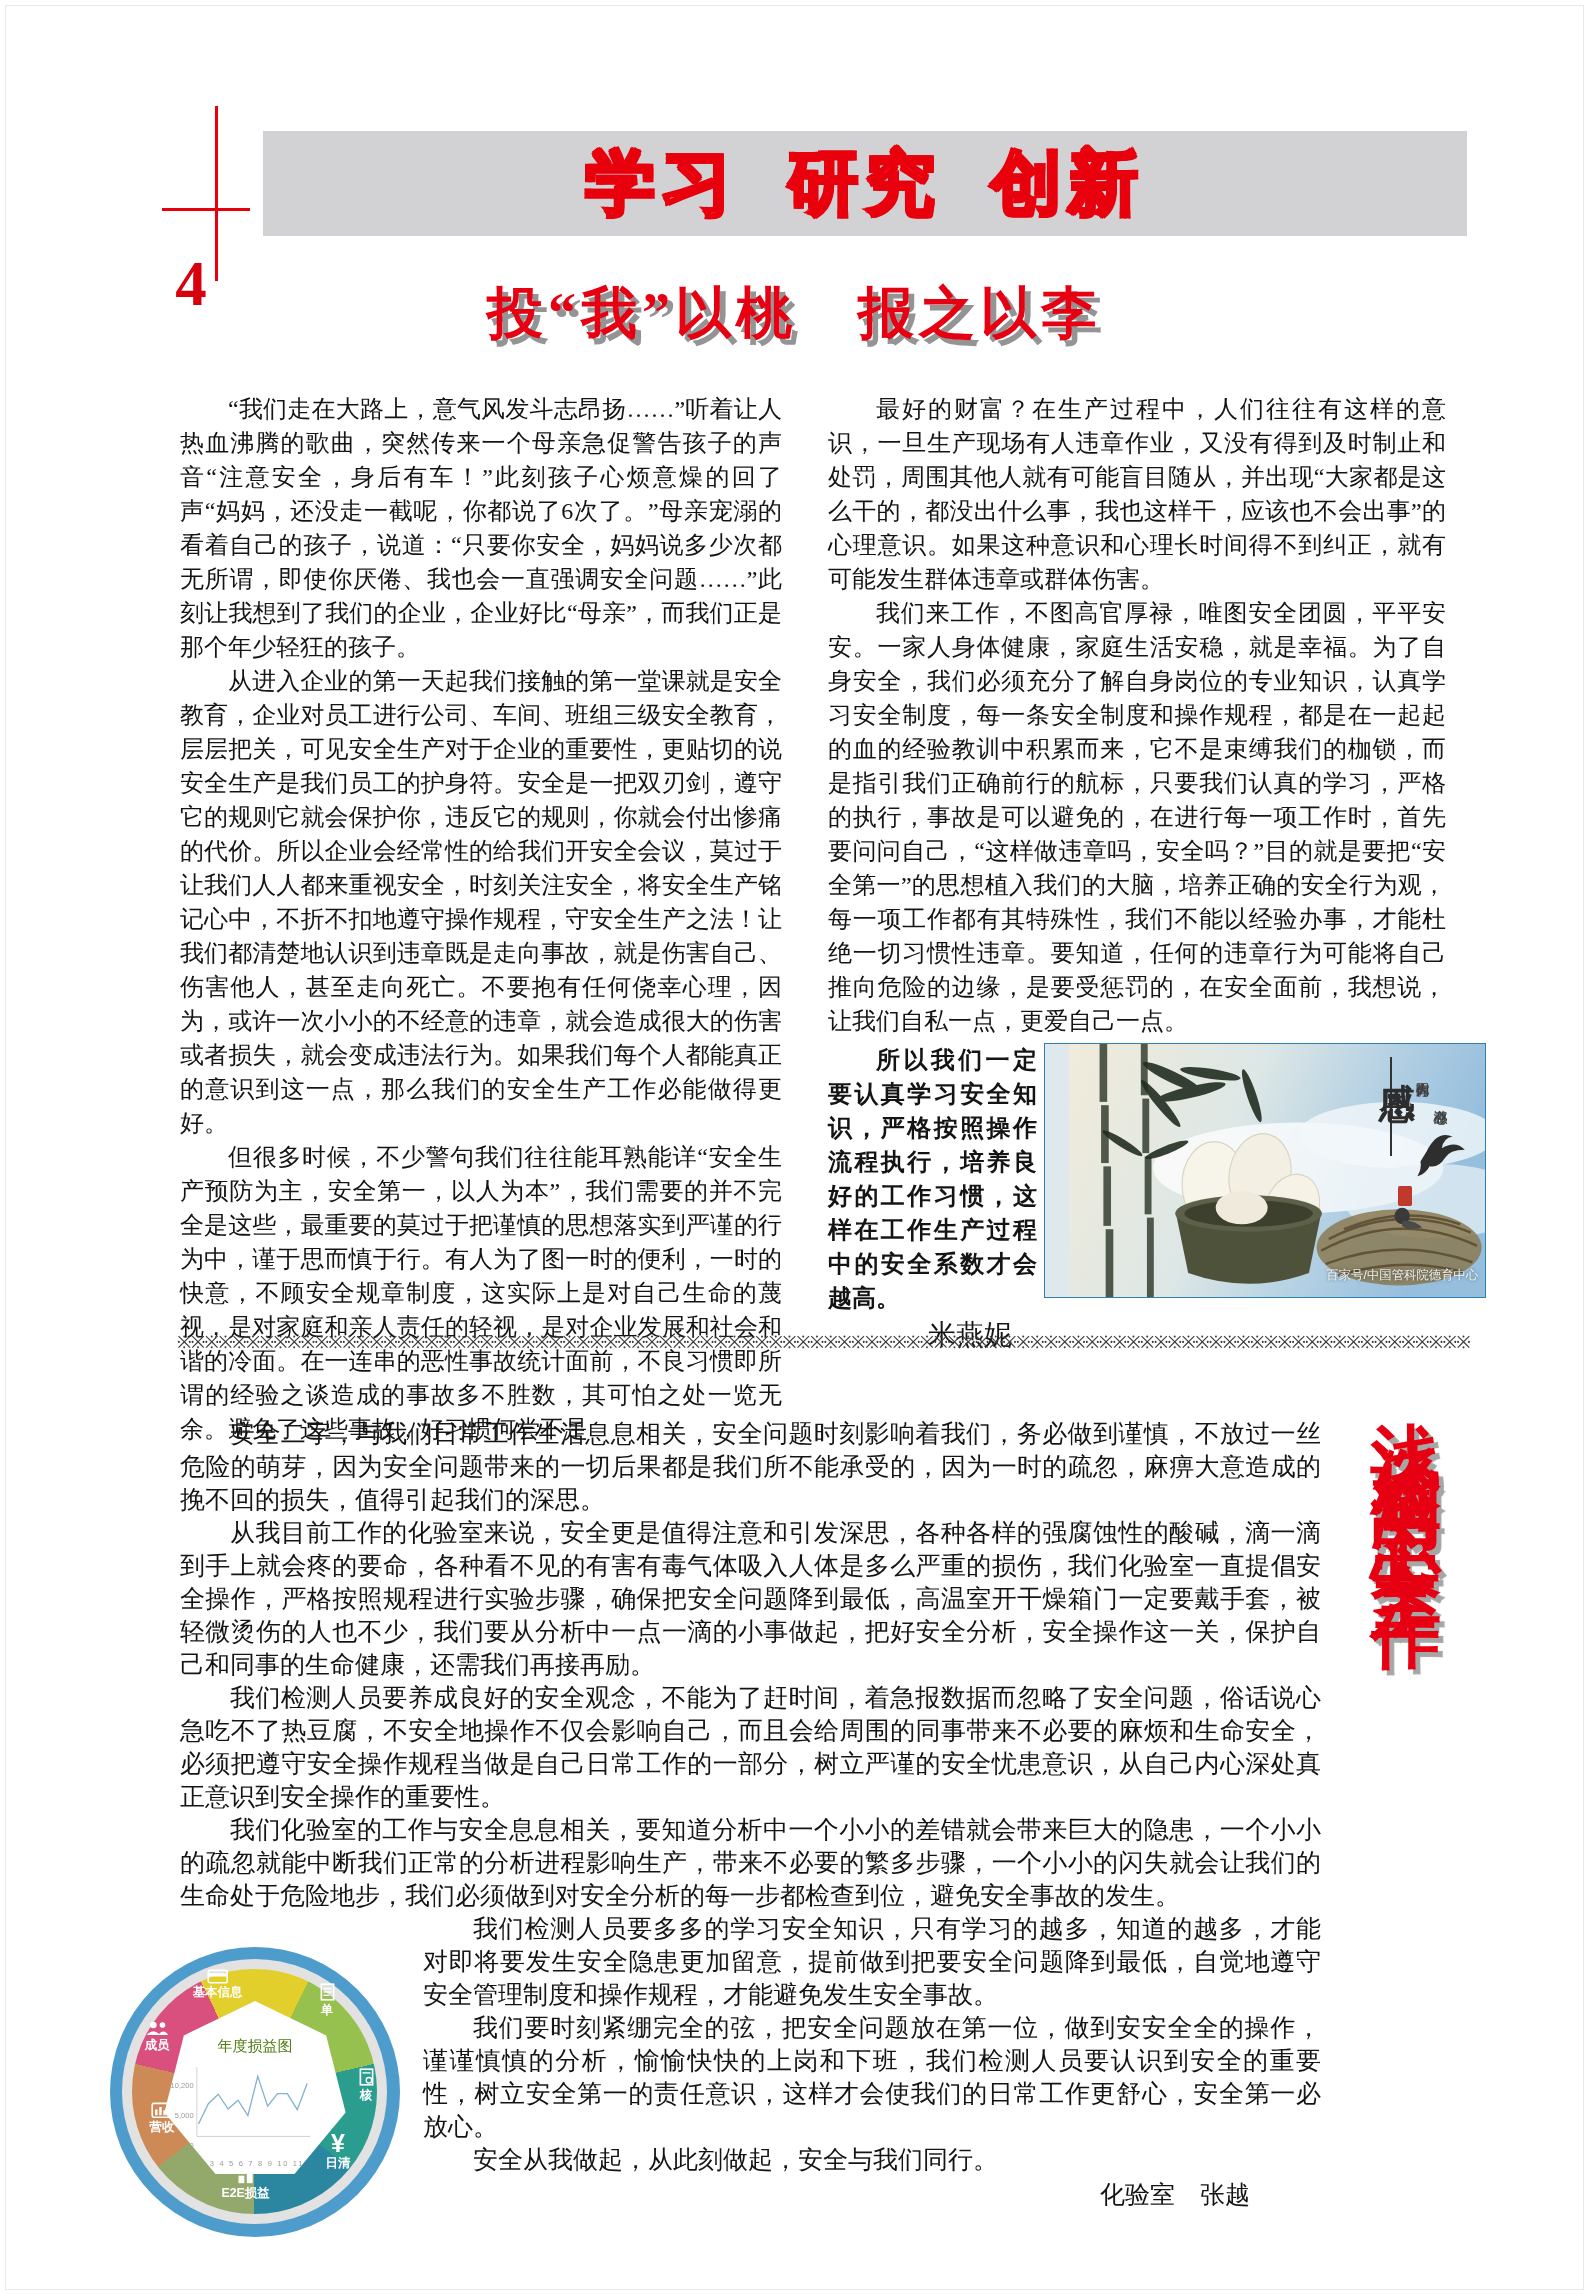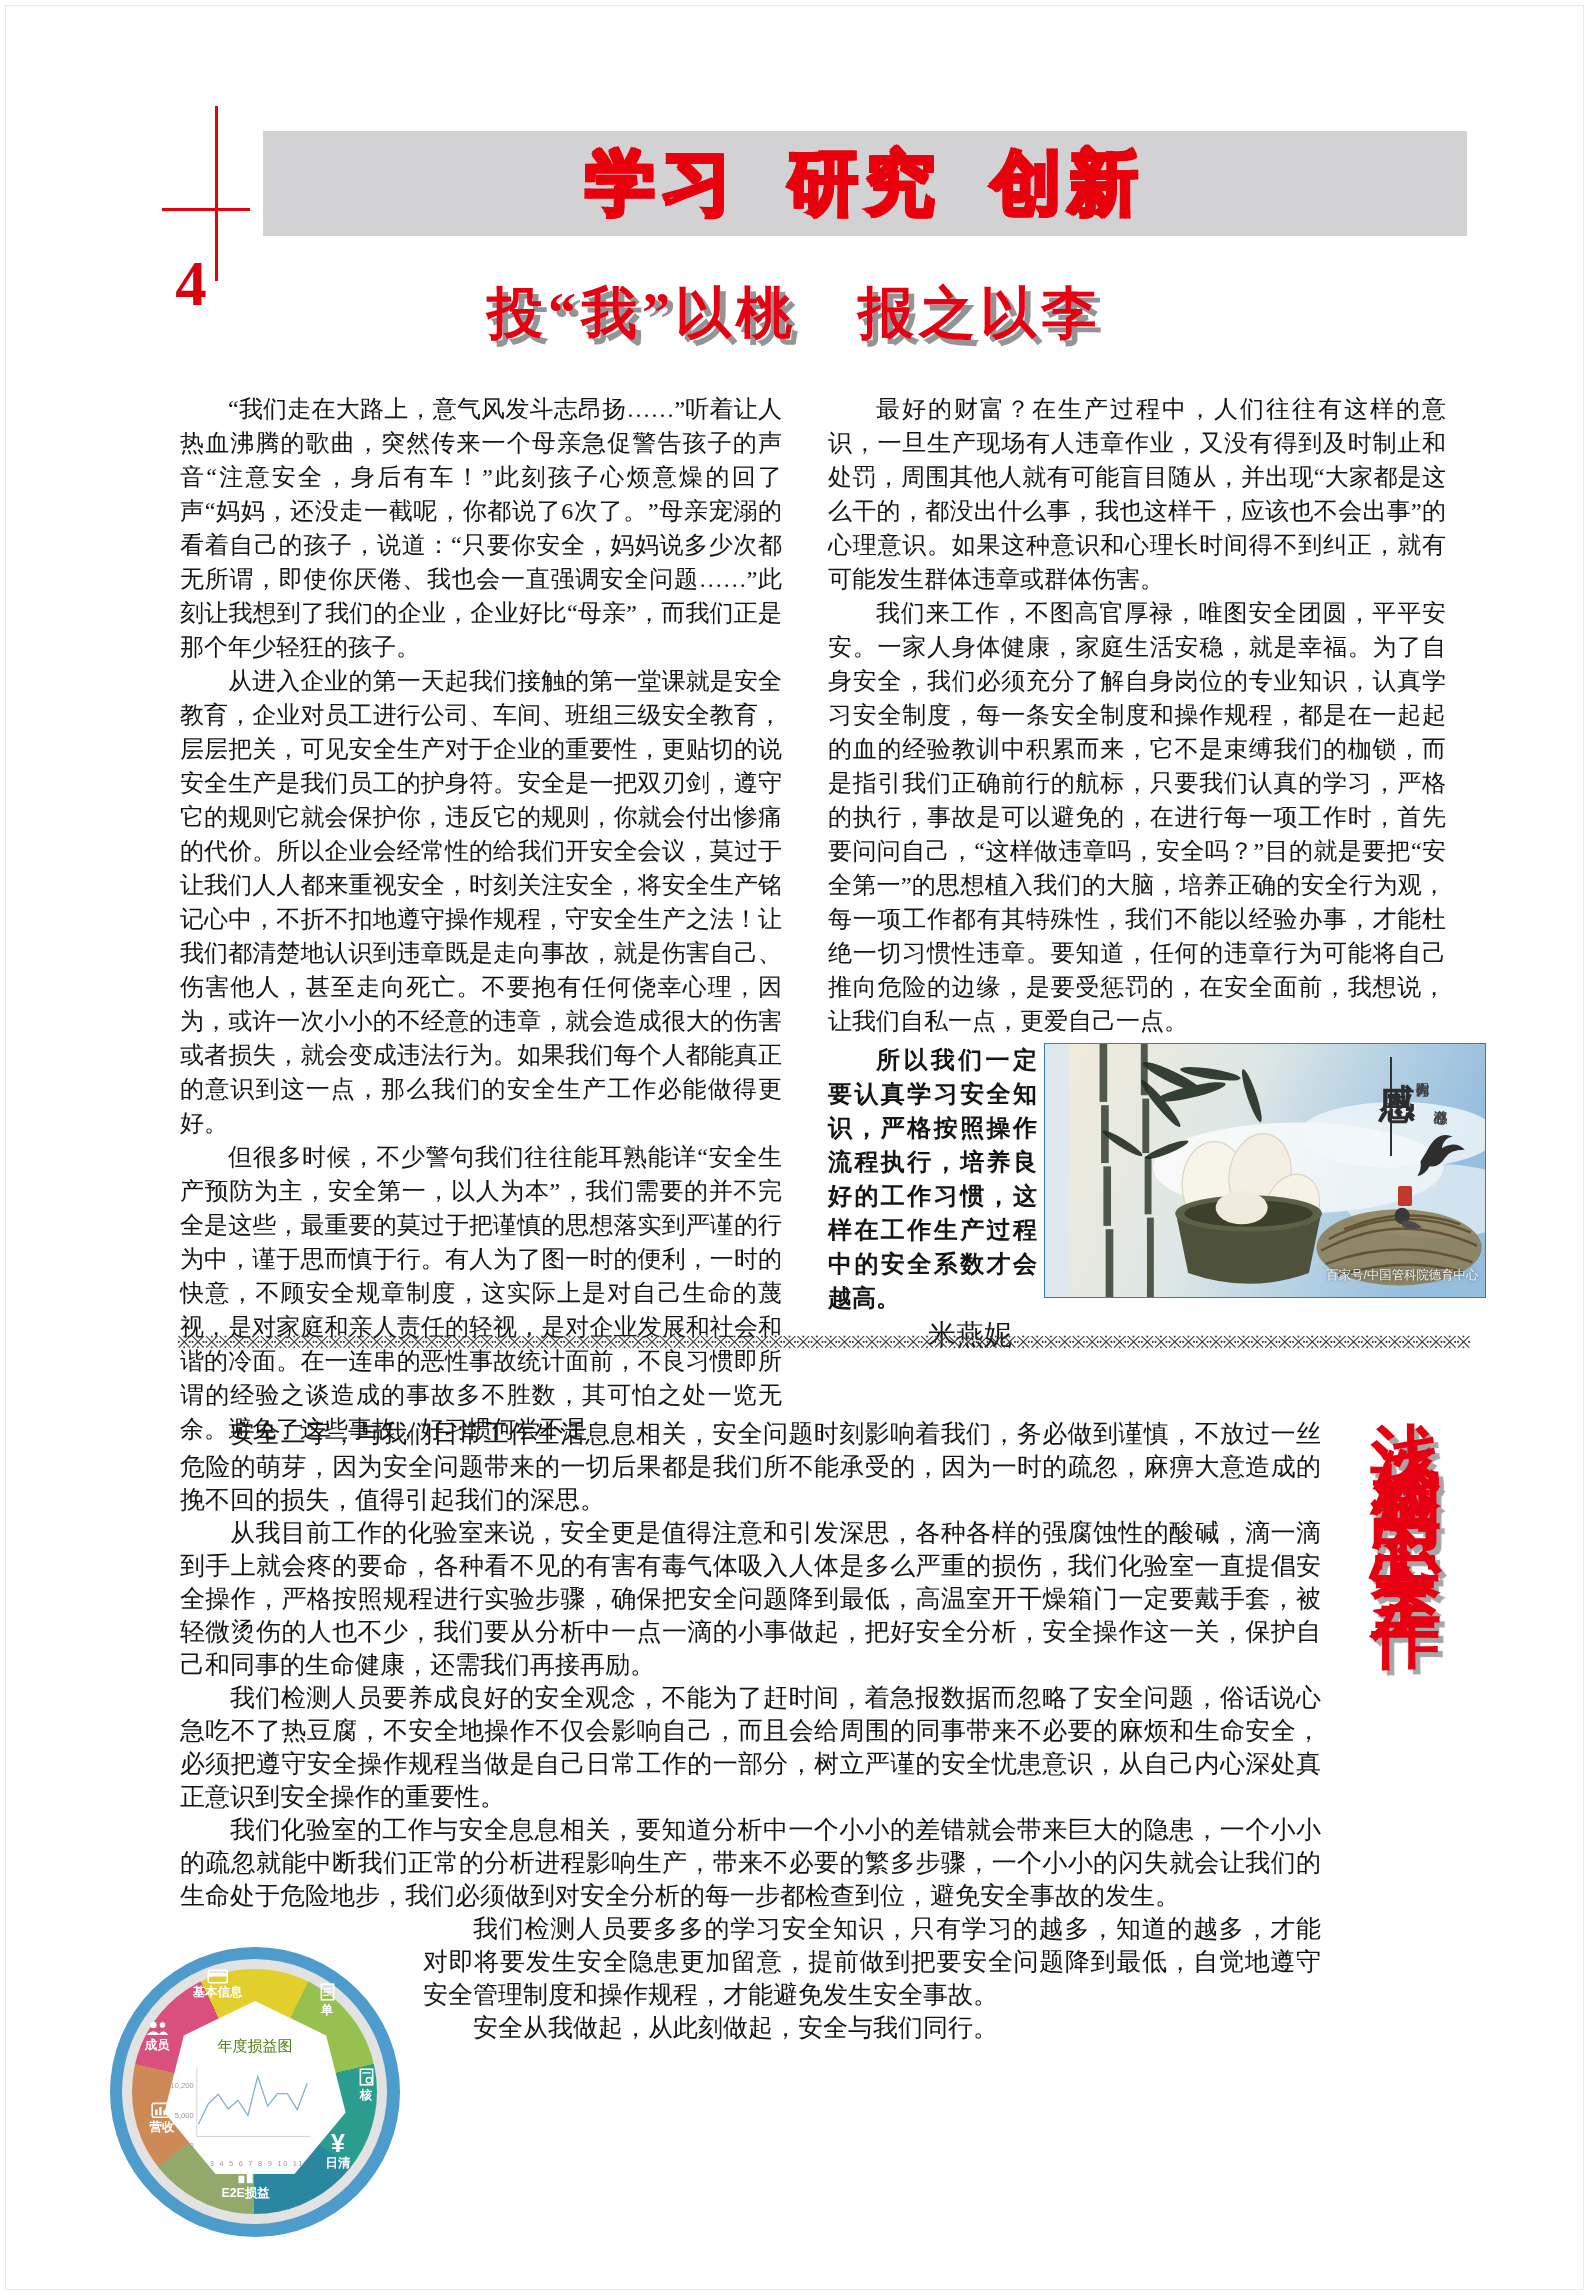--- a/index.html
+++ b/index.html
@@ -264,17 +264,19 @@
             <path d="M2 18 q8 -9 16 0 Z" fill="#fff"></path>
             <circle cx="21" cy="6" r="3.4" fill="#fff"></circle>
             <path d="M16 18 q6 -8 12 0 Z" fill="#fff"></path>
           </svg>
         <span>成员</span>
       </div>
     </div>
   </div>
 
   <div class="a2-p">我们检测人员要多多的学习安全知识，只有学习的越多，知道的越多，才能对即将要发生安全隐患更加留意，提前做到把要安全问题降到最低，自觉地遵守安全管理制度和操作规程，才能避免发生安全事故。</div>
+  <div class="a2-p">我们要时刻紧绷完全的弦，把安全问题放在第一位，做到安安全全的操作，谨谨慎慎的分析，愉愉快快的上岗和下班，我们检测人员要认识到安全的重要性，树立安全第一的责任意识，这样才会使我们的日常工作更舒心，安全第一必放心。</div>
   <div class="a2-p">安全从我做起，从此刻做起，安全与我们同行。</div>
+  <div class="a2-author">化验室　张越</div>
 </div>
 
 <div class="v-title">浅谈检测中心安全工作</div>
 
 
 </body></html>

